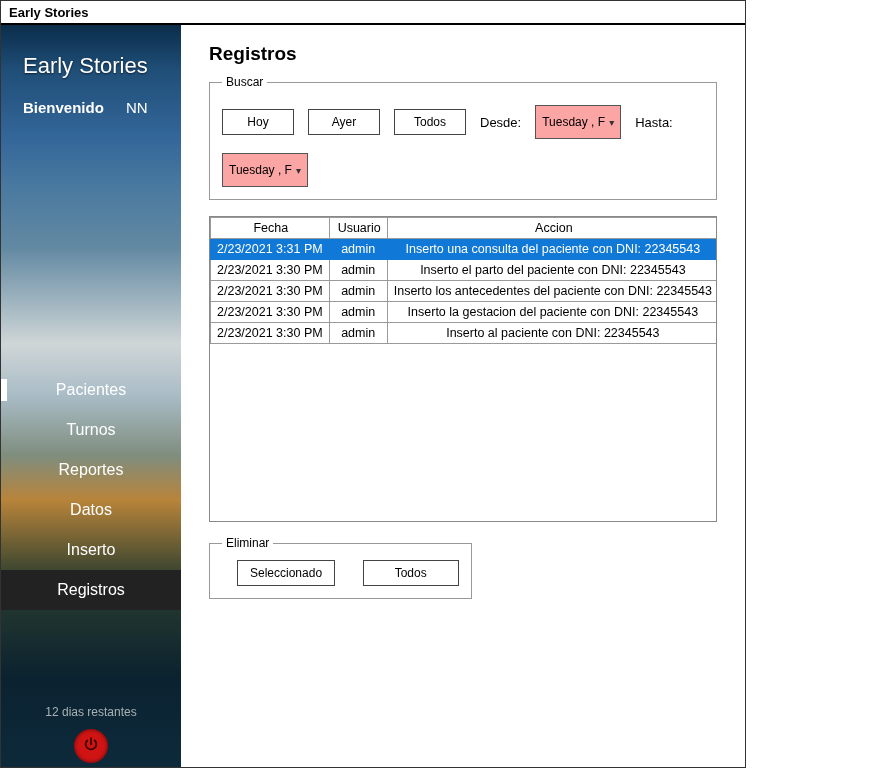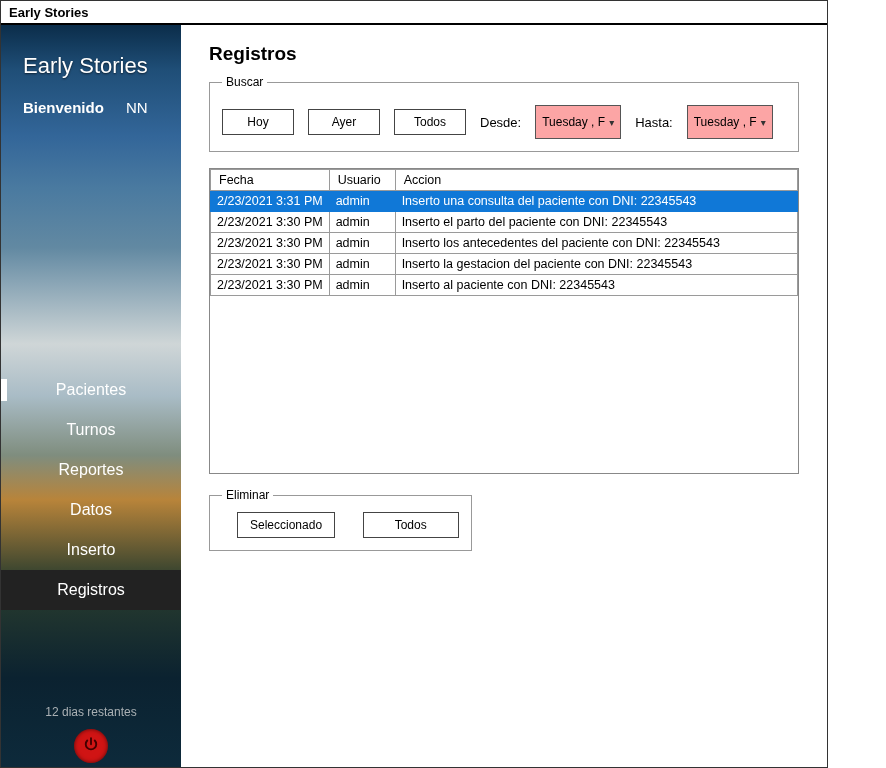--- a/index.html
+++ b/index.html
@@ -1,17 +1,17 @@
 <!DOCTYPE html>
 <html><head>
 <meta charset="utf-8">
 <style>
   * { box-sizing: border-box; }
   html, body { margin:0; padding:0; font-family: Arial, Helvetica, sans-serif; font-size:13px; color:#000; background:#fff;}
-  .app { width:828px; height:768px; border:1px solid #333; position:relative; overflow:hidden;}
+  .app { width:746px; height:768px; border:1px solid #333; position:relative; overflow:hidden;}
   .titlebar { height:24px; line-height:24px; background:#fff; border-bottom:2px solid #000; font-weight:bold; padding:0 8px; font-size:13px;}
   .body { display:flex; height:calc(100% - 24px); }
   .sidebar { width:180px; position:relative; color:#fff;
     background: linear-gradient(to bottom, #0b2d4a 0%, #1f4e77 6%, #336699 15%, #4a7aa0 22%, #6289a2 30%, #cfd6d7 43%, #a9bcc6 50%, #7f8d7e 58%, #b8843a 64%, #2a3d2e 75%, #0b2230 88%, #0d2a3b 100%);
   }
   .brand { font-size:22px; font-weight:400; padding:28px 16px 10px 22px; color:#fff; text-shadow:0 1px 2px rgba(0,0,0,.6);}
   .welcome-row { padding: 10px 16px 10px 22px; font-size:15px; }
   .welcome-row .wl { color:#fff; font-weight:bold;}
   .welcome-row .nn { color:#fff; margin-left:18px; }
   .nav { position:absolute; top:345px; left:0; right:0; }
@@ -34,21 +34,21 @@
   .btn { background:#fff; border:1px solid #444; height:26px; min-width:72px; padding:0 12px; font-size:12px; cursor:pointer;}
   .lbl { font-size:13px; }
   .datebox { border:1px solid #555; height:24px; display:inline-flex; align-items:center; padding:16px 6px; font-size:12px; gap:4px; background:#fca5a5; cursor:pointer;}
   .datebox .chev { font-size:10px; color:#333; }
   .search-row { margin-top:12px; display:flex; align-items:center; gap:36px; }
   .search-input { width:185px; height:24px; border:1px solid #000; background:#fff; font-size:12px; padding:0 4px;}
   .search-hint { font-style:italic; font-size:13px; color:#222;}
 
   .tablewrap { border:1px solid #888; height:306px; overflow:auto; margin-bottom:14px;}
   table { border-collapse:collapse; width:100%; font-size:12.5px; }
-  th, td { border:1px solid #9a9a9a; padding:3px 6px; text-align:left; height:20px; white-space:nowrap;}
+  th, td { border:1px solid #9a9a9a; padding:3px 6px; text-align:center; height:20px; white-space:nowrap;}
   th { background:#fff; font-weight:normal;}
   th .cell { display:inline-block; padding-left:2px;}
   tbody tr.selected td { background:#1078d7; color:#fff; border-color:#1078d7;}
   tbody tr:not(.selected) td { background:#fff; }
 
   .col-fecha{width:110px;} .col-usuario{width:66px;} .col-accion{}
 
   .eliminar-row .btn { min-width:96px;margin-left:15px; }
 </style>
 </head>

